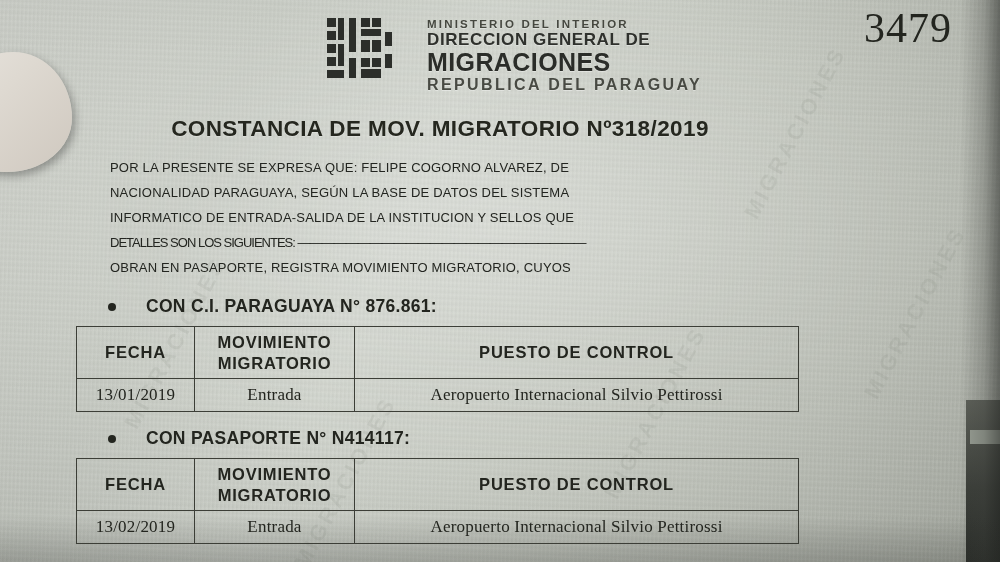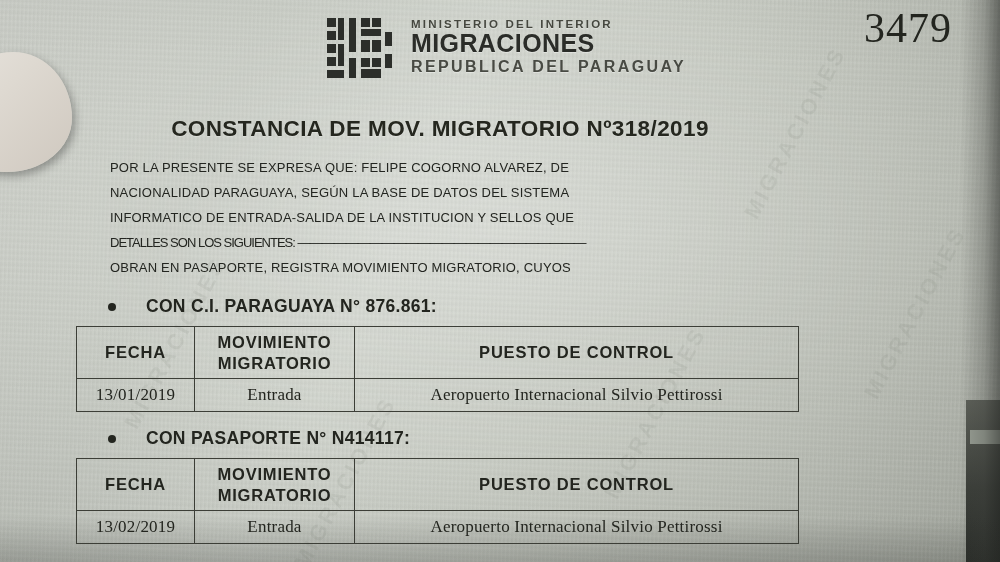--- a/index.html
+++ b/index.html
@@ -85,21 +85,21 @@
   }
 
   .content { position: relative; z-index: 5; }
 
   
   #header {
     position: absolute;
     left: 325px; top: 14px;
     display: flex;
     align-items: flex-start;
-    gap: 12px;
+    gap: 28px;
   }
   #logo {
     width: 74px; height: 78px;
     position: relative;
     flex: none;
   }
   #logo svg { display: block; }
 
   #ministry-block {
     padding-top: 4px;
@@ -283,20 +283,21 @@
             <rect x="36" y="44" width="9" height="9"></rect>
             <rect x="47" y="44" width="9" height="9"></rect>
             <rect x="36" y="55" width="20" height="9"></rect>
             <rect x="60" y="18" width="7" height="14"></rect>
             <rect x="60" y="40" width="7" height="14"></rect>
           </g>
         </svg>
       </div>
       <div id="ministry-block">
         <div class="min-line1">MINISTERIO DEL INTERIOR</div>
+        <div class="min-line2">DIRECCION GENERAL DE</div>
         <div class="min-line3">MIGRACIONES</div>
         <div class="min-line4">REPUBLICA DEL PARAGUAY</div>
       </div>
     </div>
 
     <div id="title">CONSTANCIA DE MOV. MIGRATORIO Nº318/2019</div>
 
     <div id="body-text">
       <span class="ln">POR LA PRESENTE SE EXPRESA QUE: FELIPE COGORNO ALVAREZ, DE</span>
       <span class="ln">NACIONALIDAD PARAGUAYA, SEGÚN LA BASE DE DATOS DEL SISTEMA</span>

